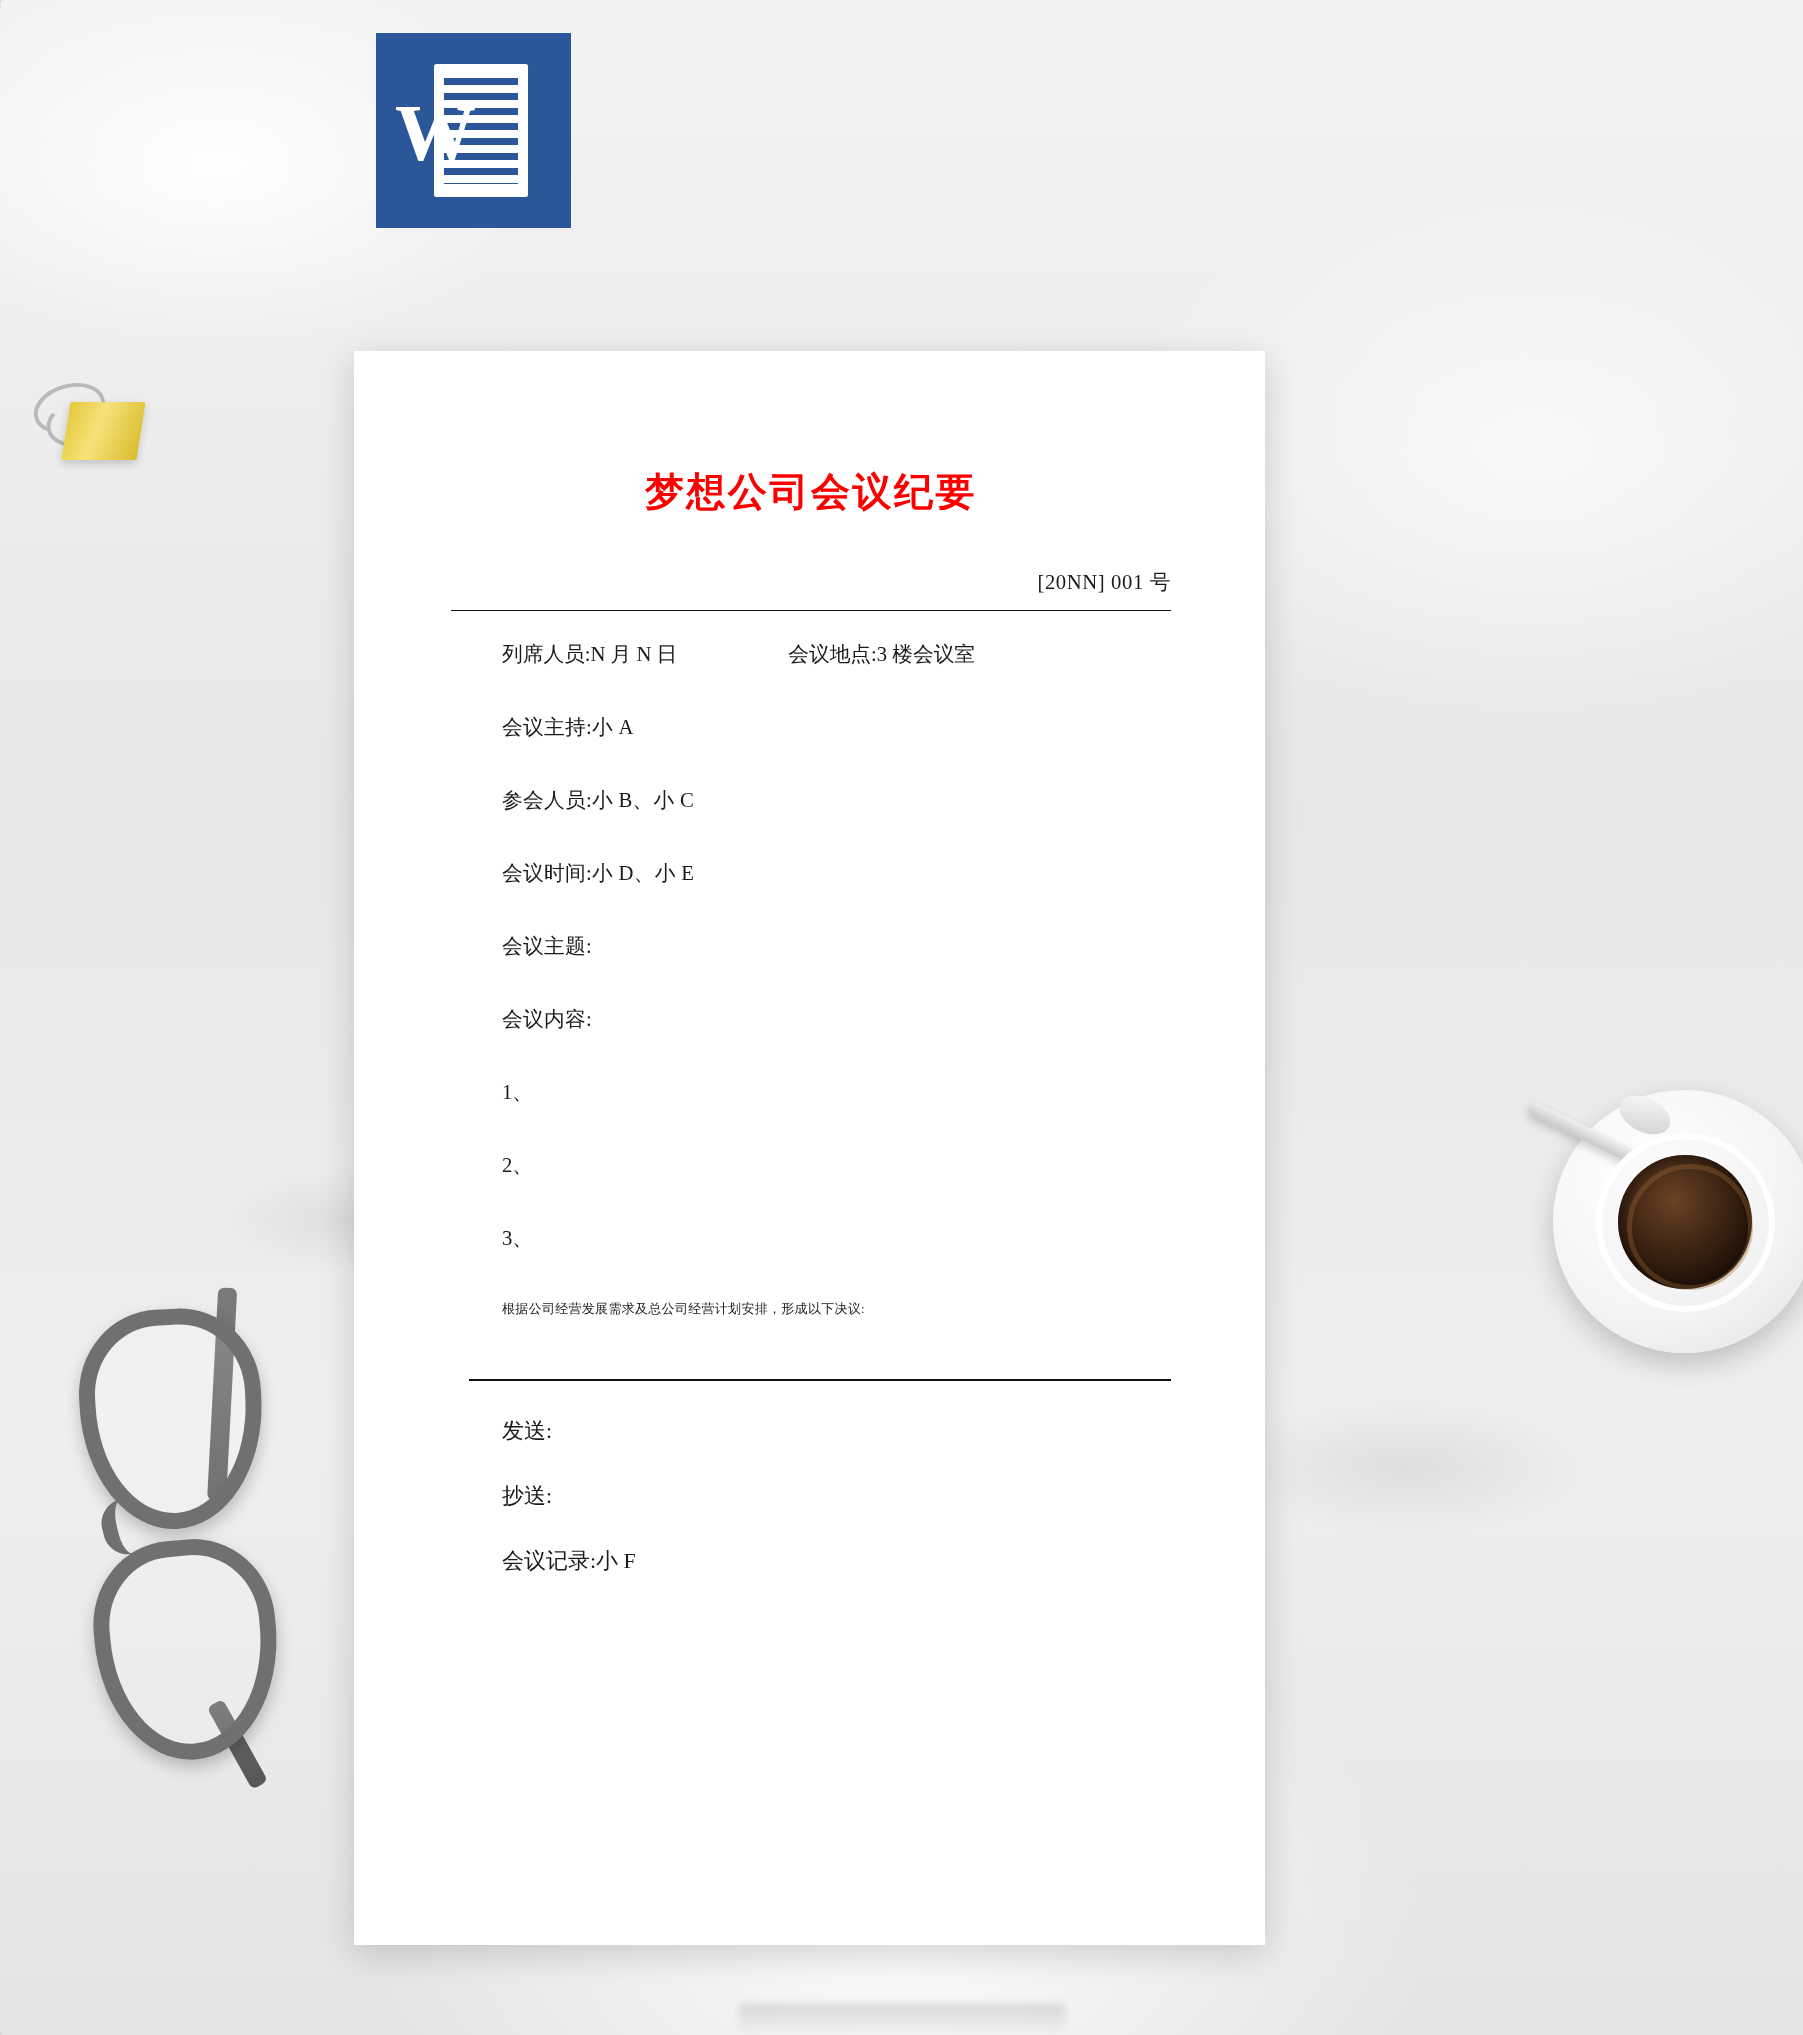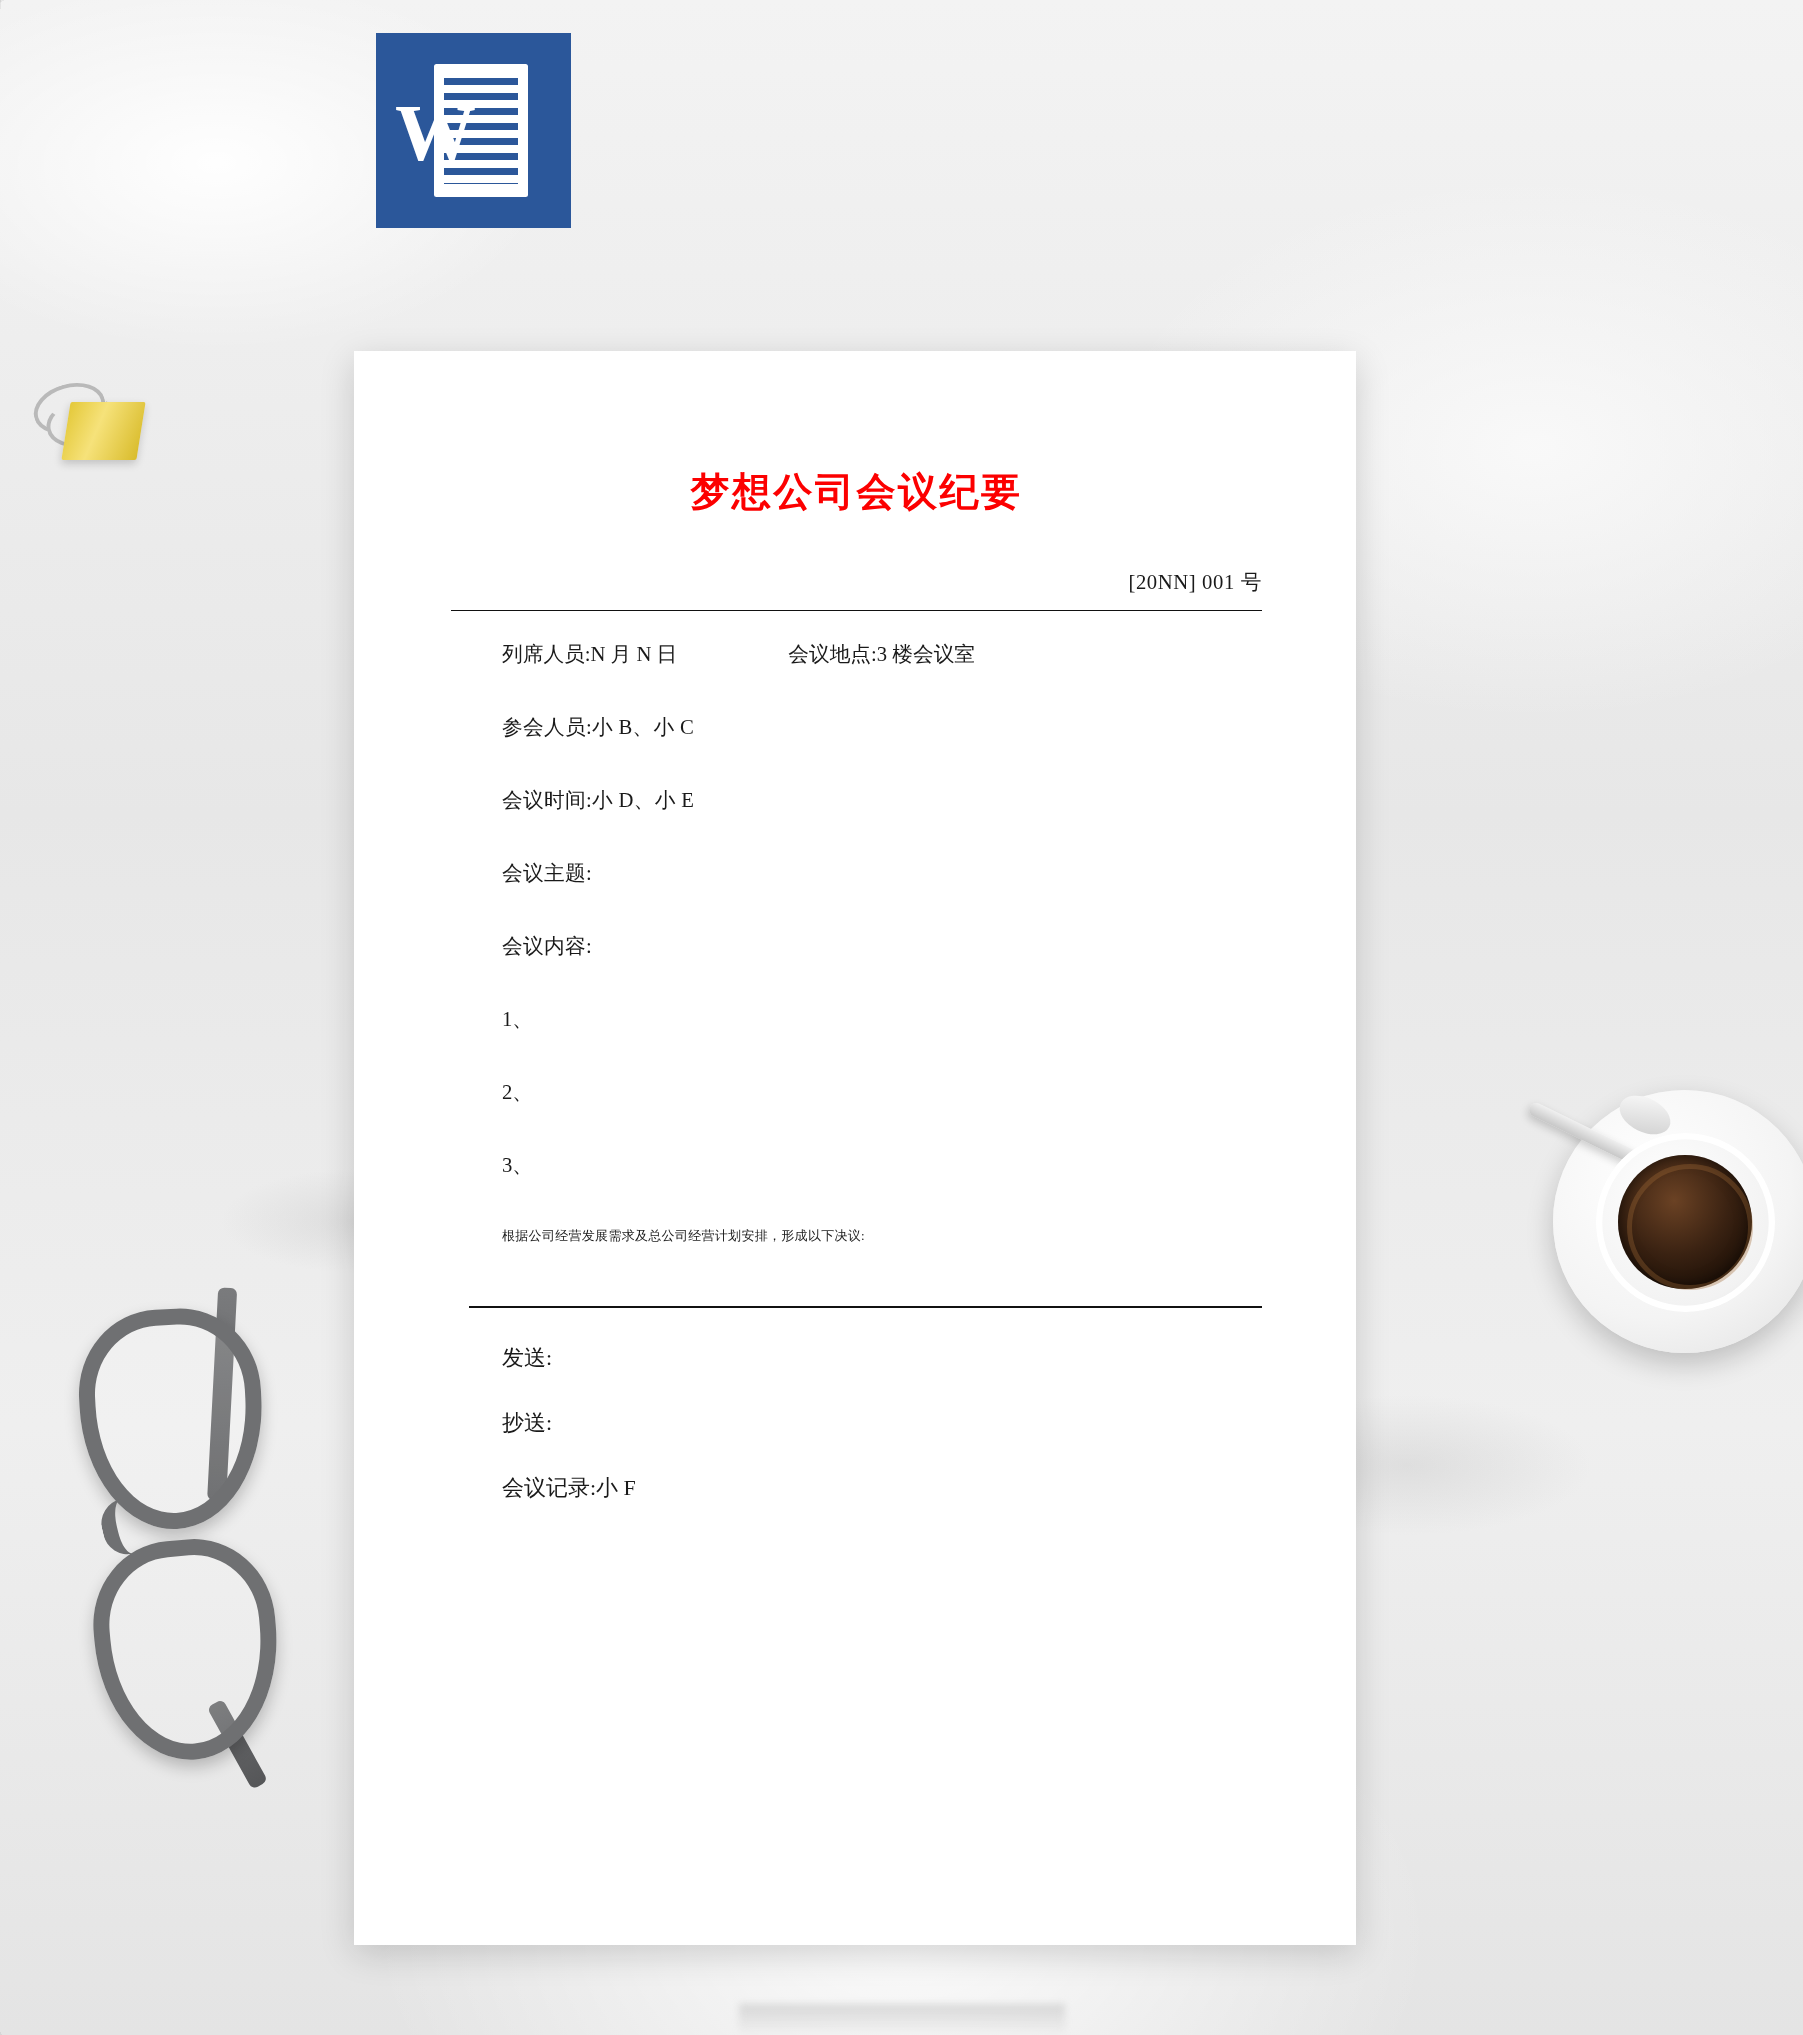--- a/index.html
+++ b/index.html
@@ -105,21 +105,21 @@
     color: #222222;
     letter-spacing: 0px;
     white-space: nowrap;
   }
 
   
   .paper {
     position: absolute;
     left: 354px;
     top: 351px;
-    width: 1002px;
+    width: 911px;
     height: 1594px;
     background: #ffffff;
     box-shadow: 0 8.8px 33px rgba(0,0,0,0.16);
   }
   .doc {
     position: absolute;
     left: 97px;
     right: 94px;
     top: 100px;
     font-family: "Liberation Serif", serif;
@@ -372,20 +372,21 @@
 
     <div class="doc-title">梦想公司会议纪要</div>
     <div class="doc-number">[20NN] 001 号</div>
     <div class="rule-top"></div>
 
     <div class="field-row">
       <span class="f1">列席人员:N 月 N 日</span>
       <span class="f2">会议地点:3 楼会议室</span>
     </div>
 
+    <div class="field">会议主持:小 A</div>
     <div class="field">参会人员:小 B、小 C</div>
     <div class="field">会议时间:小 D、小 E</div>
     <div class="field">会议主题:</div>
     <div class="field">会议内容:</div>
 
     <div class="numbered">1、</div>
     <div class="numbered">2、</div>
     <div class="numbered">3、</div>
 
     <div class="paragraph">根据公司经营发展需求及总公司经营计划安排，形成以下决议:</div>

